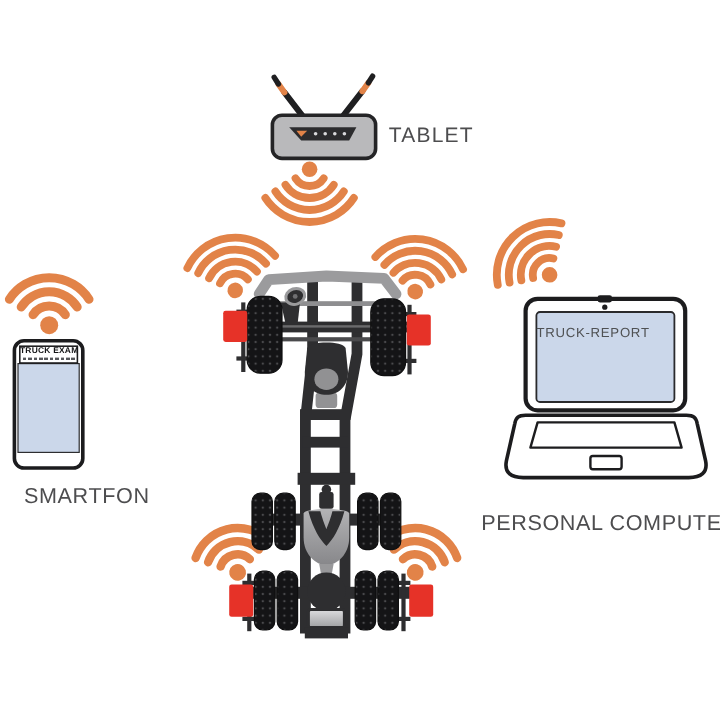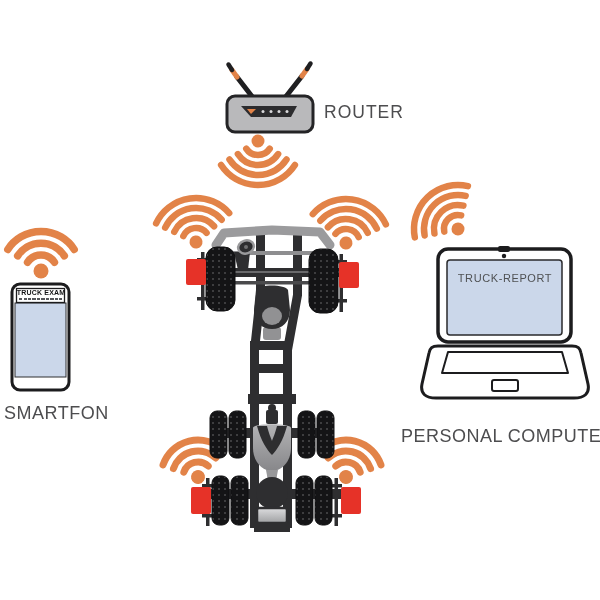--- a/index.html
+++ b/index.html
@@ -1,23 +1,23 @@
 <!DOCTYPE html>
 <html><head>
 <meta charset="utf-8">
 <style>
   html,body{margin:0;padding:0;background:#fff;}
   #stage{position:relative;width:600px;height:600px;background:#ffffff;overflow:hidden;
          font-family:"Liberation Sans", sans-serif;}
   #art{position:absolute;left:0;top:0;}
   .lbl{position:absolute;color:#4d4d4f;font-size:18px;letter-spacing:.5px;white-space:nowrap;}
   #router-label{left:324px;top:102px;font-size:17.5px;letter-spacing:1px;}
-  #phone-label{left:4px;top:403px;line-height:21px;}
+  #phone-label{left:20px;top:403px;line-height:21px;}
   #pc-label{left:401px;top:426px;}
-  #laptop-screen-title{position:absolute;left:447px;top:272px;width:116px;text-align:center;
+  #laptop-screen-title{position:absolute;left:447px;top:272px;width:116px;text-align:left;
       font-size:11px;color:#4f5153;letter-spacing:.6px;}
   #phone-app-title{position:absolute;left:16px;top:289px;width:50px;text-align:center;
       font-size:7px;font-weight:700;color:#141416;letter-spacing:.2px;}
   #phone-tagline{position:absolute;left:19px;top:297.5px;width:44px;height:2px;
       background:repeating-linear-gradient(90deg,#55565a 0 3px,rgba(0,0,0,0) 3px 4.5px);}
 </style>
 </head>
 <body>
 
 <div id="stage">
@@ -175,21 +175,21 @@
     <rect x="438" y="249" width="133" height="93" rx="10" fill="#ffffff" stroke="#1c1c1e" stroke-width="3.5"></rect>
     <rect x="498" y="246" width="12" height="6" rx="2" fill="#1c1c1e"></rect>
     <circle cx="504" cy="256" r="2.2" fill="#1c1c1e"></circle>
     <rect x="447" y="260" width="115" height="75" rx="3" fill="#CBD7EA" stroke="#2a2a2c" stroke-width="1.5"></rect>
     <path d="M438,346 L572,346 C578,346 580,348 581,353 L588,384 C590,394 584,398 574,398 L436,398 C426,398 420,394 422,384 L429,353 C430,348 432,346 438,346 Z" fill="#ffffff" stroke="#1c1c1e" stroke-width="3"></path>
     <polygon points="448,352 562,352 568,373 442,373" fill="#ffffff" stroke="#1c1c1e" stroke-width="2" stroke-linejoin="round"></polygon>
     <rect x="492" y="380" width="26" height="11" rx="2" fill="#ffffff" stroke="#1c1c1e" stroke-width="2"></rect>
   </g>
 </svg>
 
-<div id="router-label" class="lbl">ROUTER</div>
+<div id="router-label" class="lbl">TABLET</div>
 <div id="phone-label" class="lbl">
   <div>SMARTFON</div>
 </div>
 <div id="pc-label" class="lbl">PERSONAL COMPUTER</div>
 <div id="laptop-screen-title">TRUCK-REPORT</div>
 <div id="phone-app-title">TRUCK EXAM</div>
 <div id="phone-tagline"></div>
 
 </div>
 

